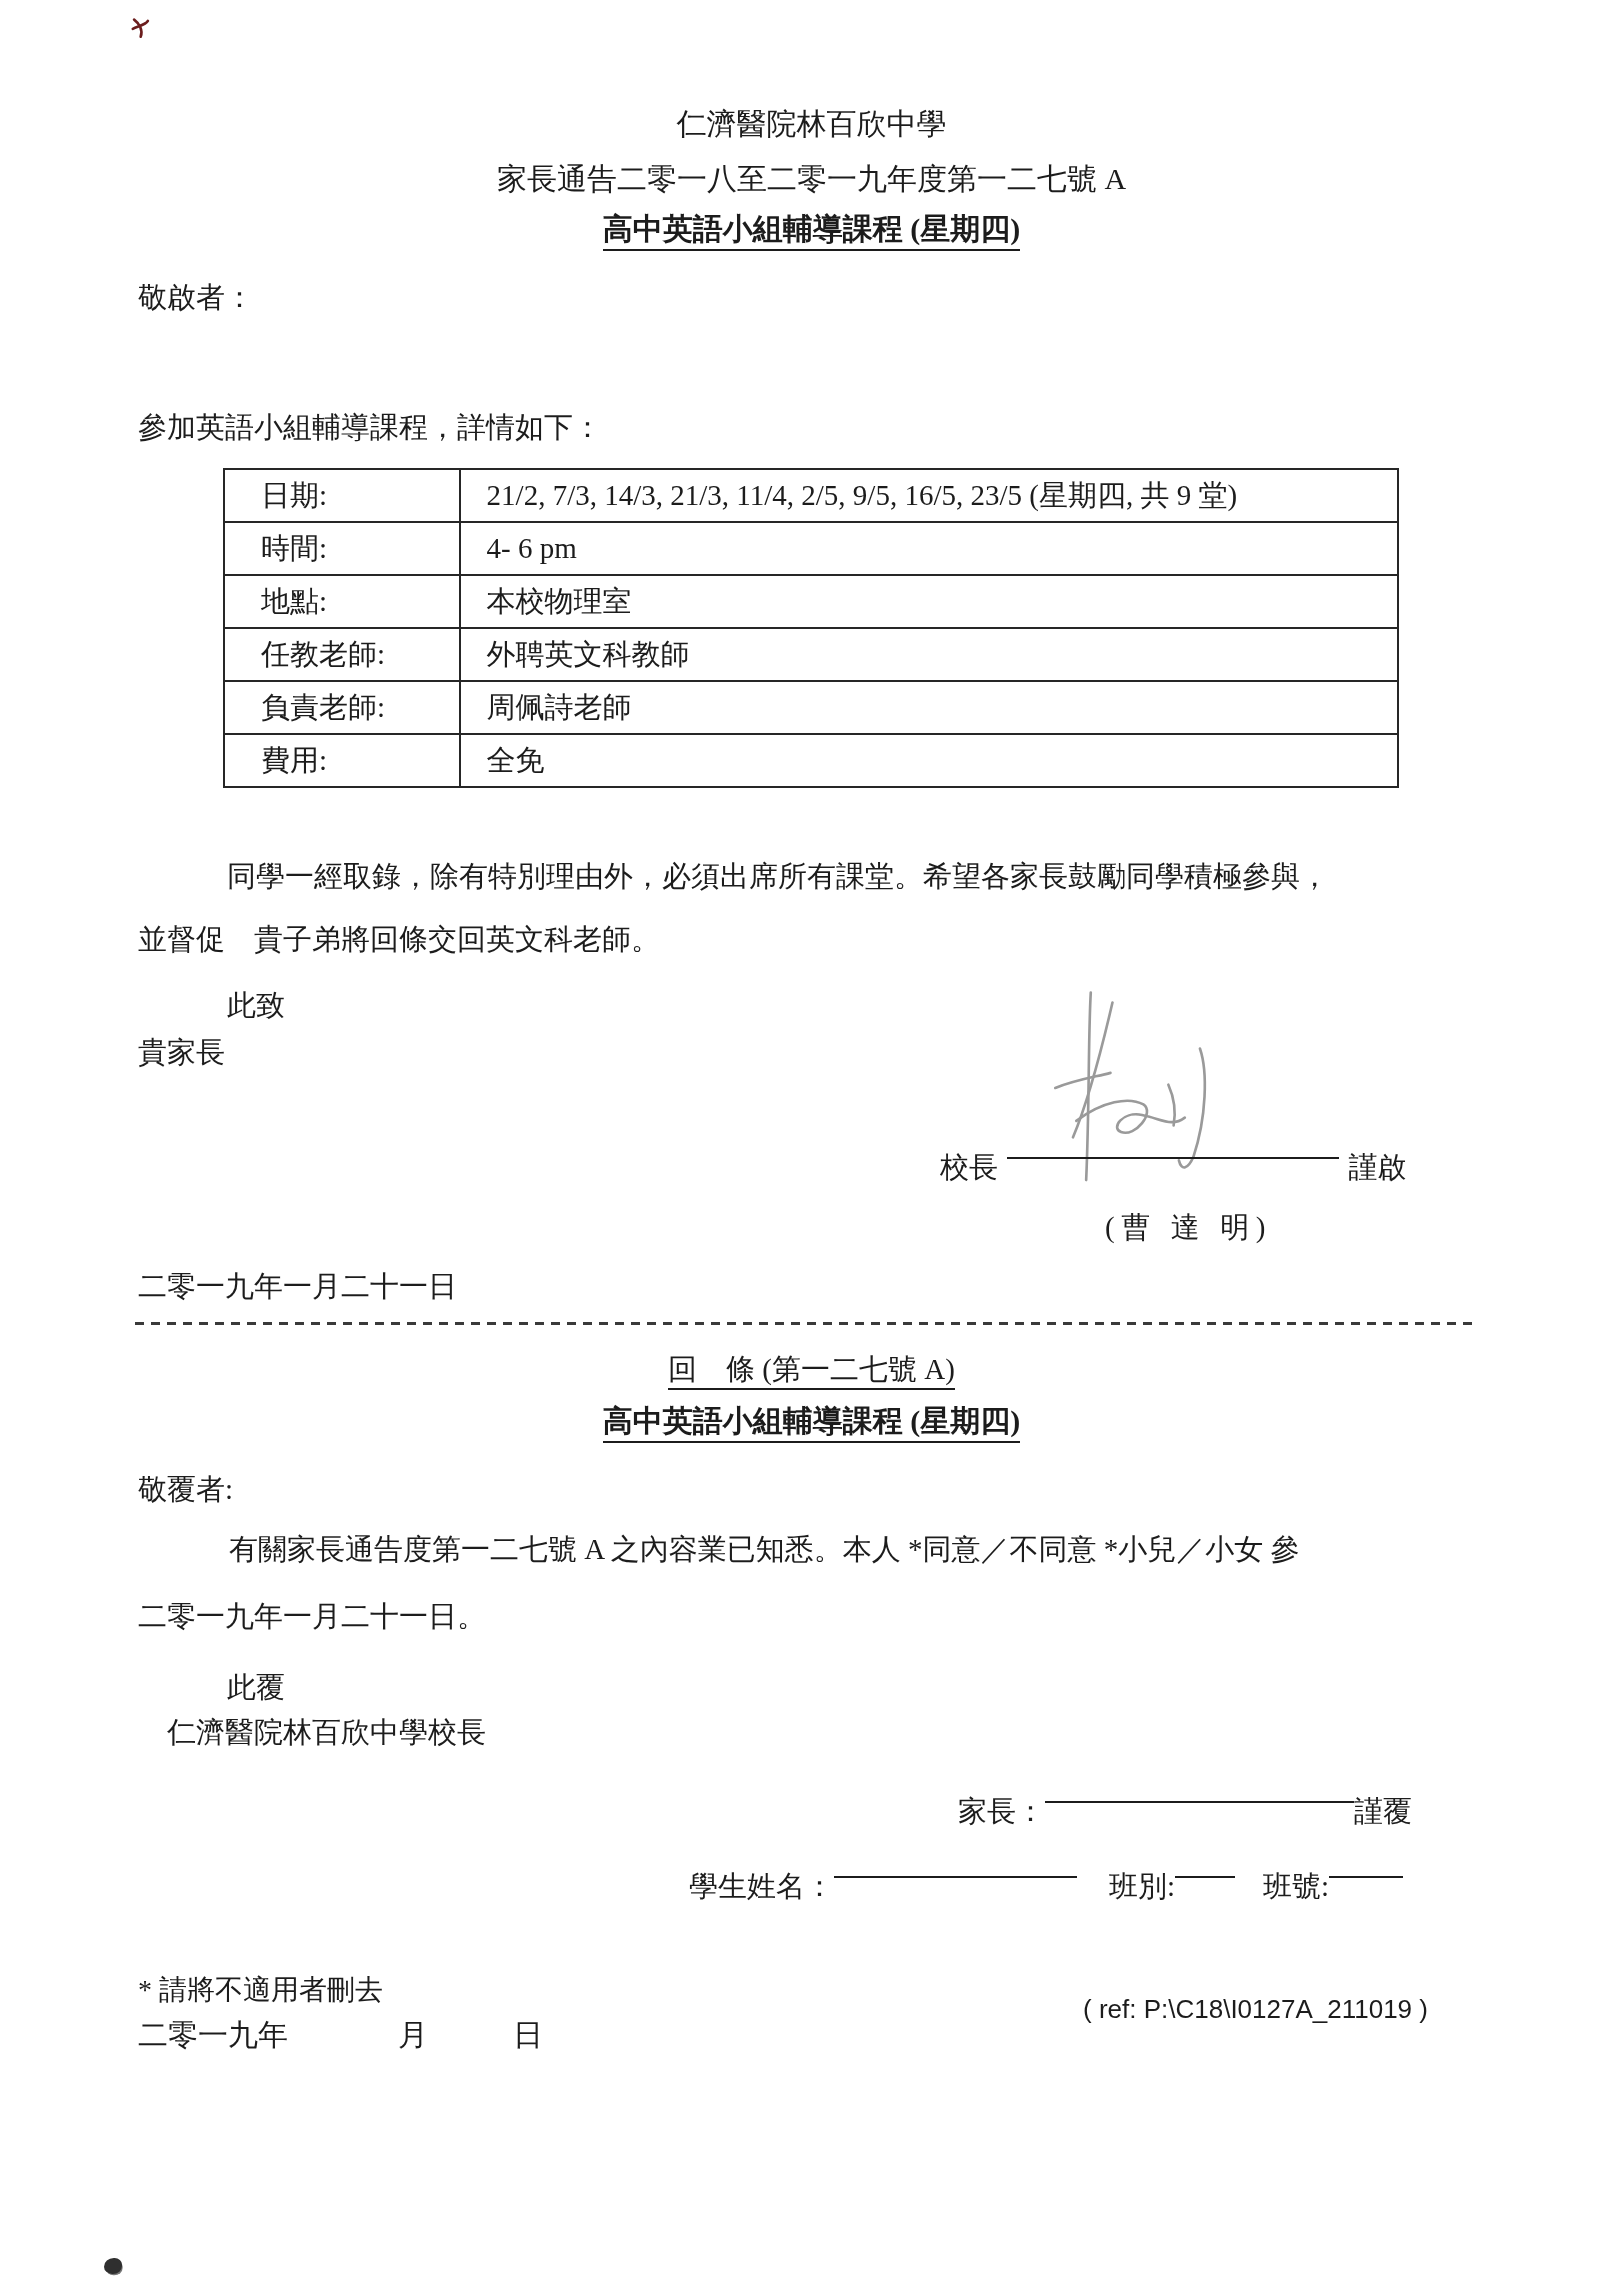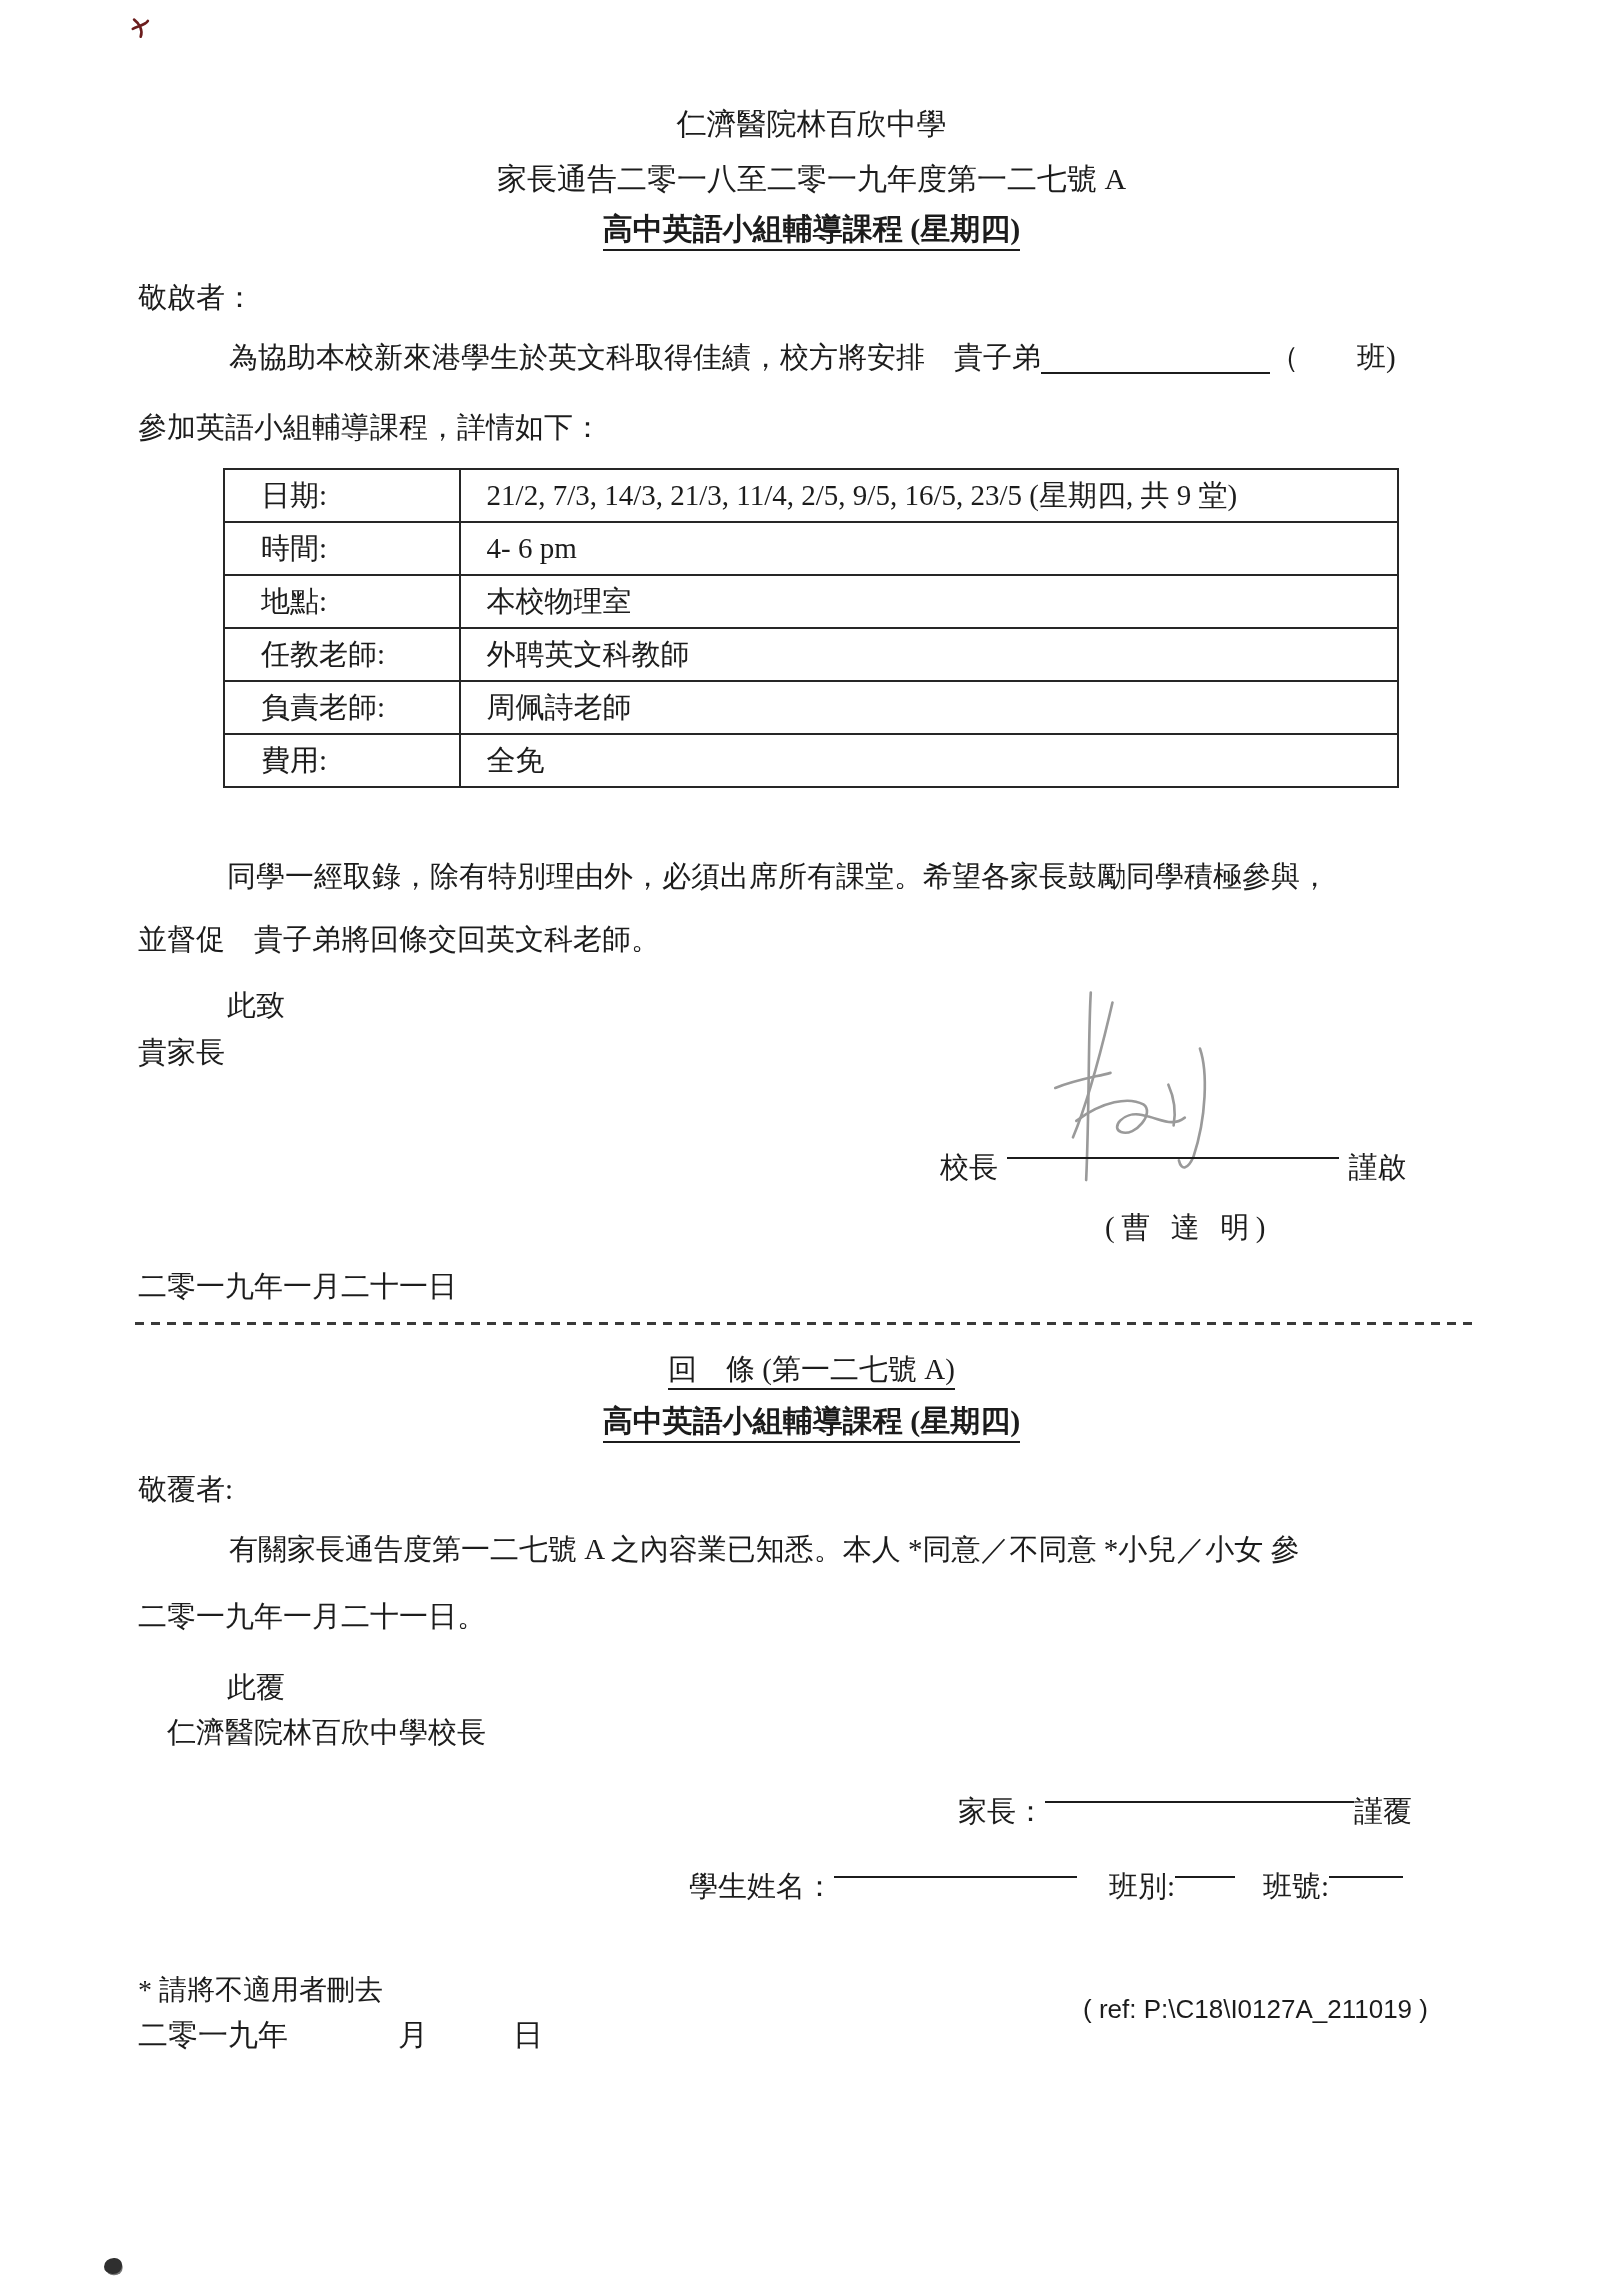--- a/index.html
+++ b/index.html
@@ -59,21 +59,20 @@
     <path d="M6,4 C14,10 20,20 16,30 M4,18 C12,14 24,12 27,6" stroke="#6b1d1d" stroke-width="4" fill="none" stroke-linecap="round"></path>
   </svg>
   <div class="blob"></div>
 
   <div class="abs center t46" style="top:105px;">仁濟醫院林百欣中學</div>
   <div class="abs center t46" style="top:160px;">家長通告二零一八至二零一九年度第一二七號 A</div>
   <div class="abs center" style="top:210px;"><span class="t46 bold ul4">高中英語小組輔導課程 (星期四)</span></div>
 
   <div class="abs t44" style="left:138px;top:279px;">敬啟者：</div>
 
-  <div class="abs t44" style="left:229px;top:339px;"><span>為協助本校新來港學生於英文科取得佳績，校方將安排　貴子弟</span><span class="blank" style="width:229px;"></span><span>（</span><span class="sp" style="width:58px;"></span><span>班)</span></div>
   <div class="abs t44" style="left:138px;top:409px;">參加英語小組輔導課程，詳情如下：</div>
 
   <table class="info">
     <tbody>
         <tr>
       <td class="lab">日期:</td>
       <td>21/2, 7/3, 14/3, 21/3, 11/4, 2/5, 9/5, 16/5, 23/5 (星期四, 共 9 堂)</td>
     </tr>
     <tr>
       <td class="lab">時間:</td>

